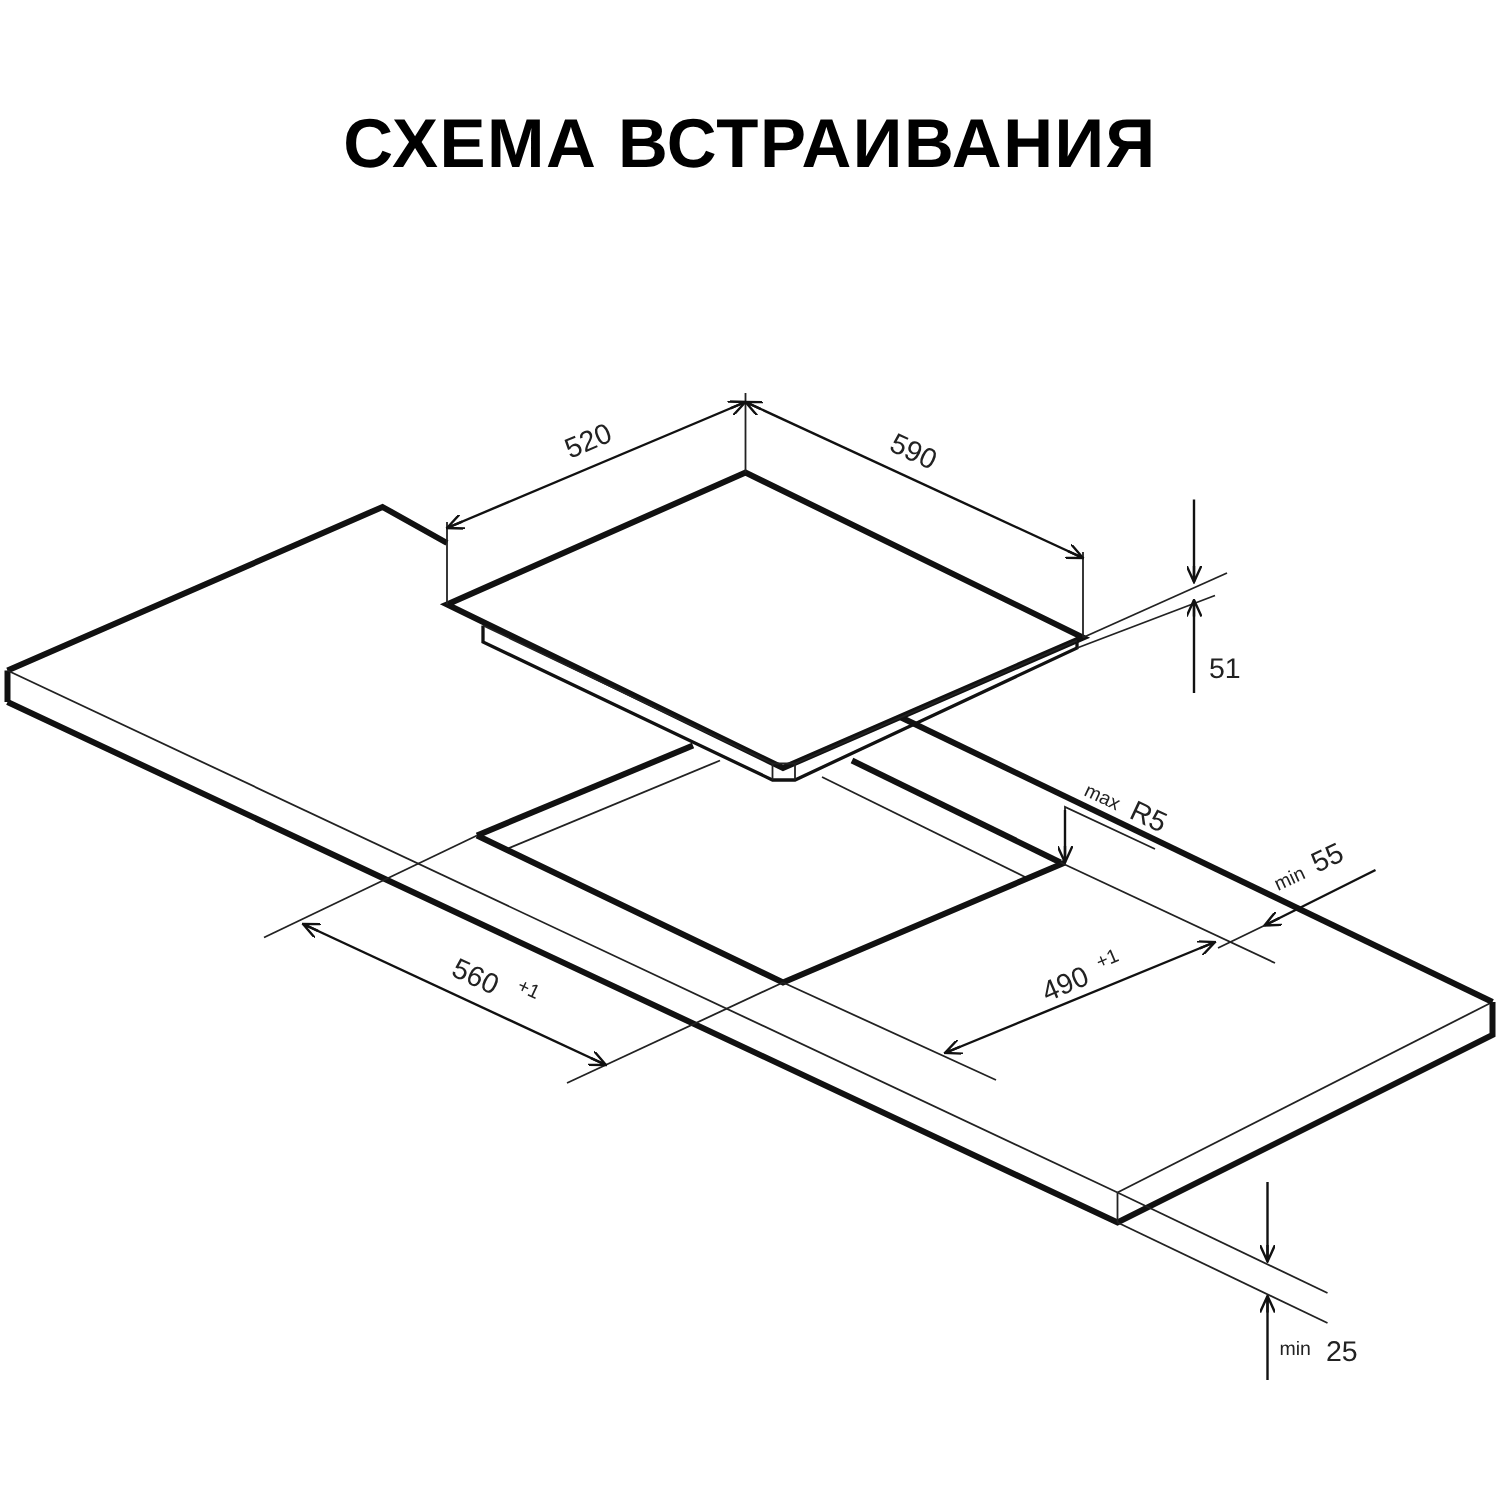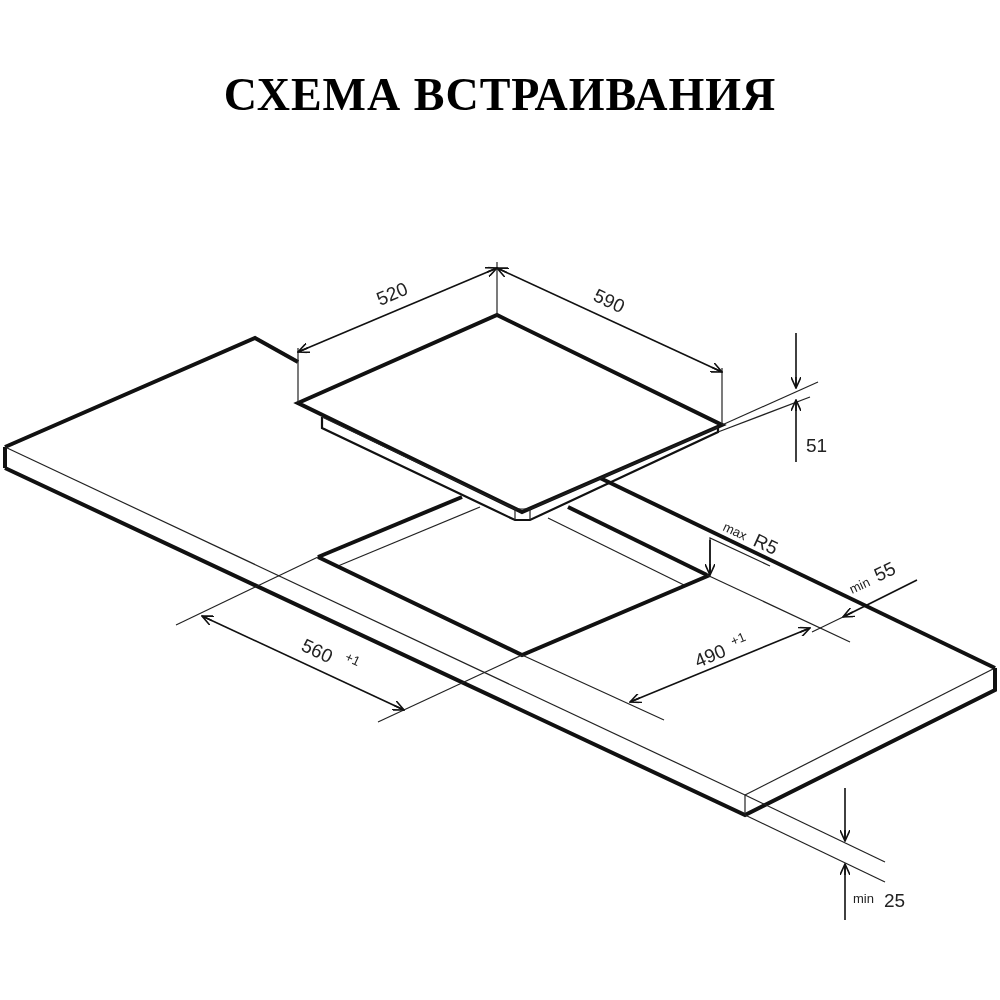--- a/index.html
+++ b/index.html
@@ -1,19 +1,19 @@
 <!DOCTYPE html>
 <html><head>
   <meta charset="utf-8">
   <style>
     html, body { margin: 0; padding: 0; background: #ffffff; }
     body { width: 1000px; height: 1000px; position: relative; overflow: hidden; font-family: "Liberation Sans", sans-serif; }
     .title {
       position: absolute; left: 0; top: 68px; width: 1000px; text-align: center;
-      font-family: Liberation Serif, serif; font-weight: bold; font-size: 46px;
+      font-family: Liberation Sans, sans-serif; font-weight: bold; font-size: 46px;
       letter-spacing: 1px; color: #000;
     }
     svg { position: absolute; left: 0; top: 0; }
     .thick { stroke: #111; stroke-width: 4; fill: none; stroke-linejoin: miter; stroke-linecap: butt; }
     .mid { stroke: #111; stroke-width: 2.2; fill: none; }
     .thin { stroke: #222; stroke-width: 1.2; fill: none; }
     .dim { stroke: #111; stroke-width: 1.6; fill: none; }
     .lbl { font-family: "Liberation Sans", sans-serif; font-size: 19px; fill: #222; }
     .sm { font-family: "Liberation Sans", sans-serif; font-size: 13px; fill: #222; }
   </style>

